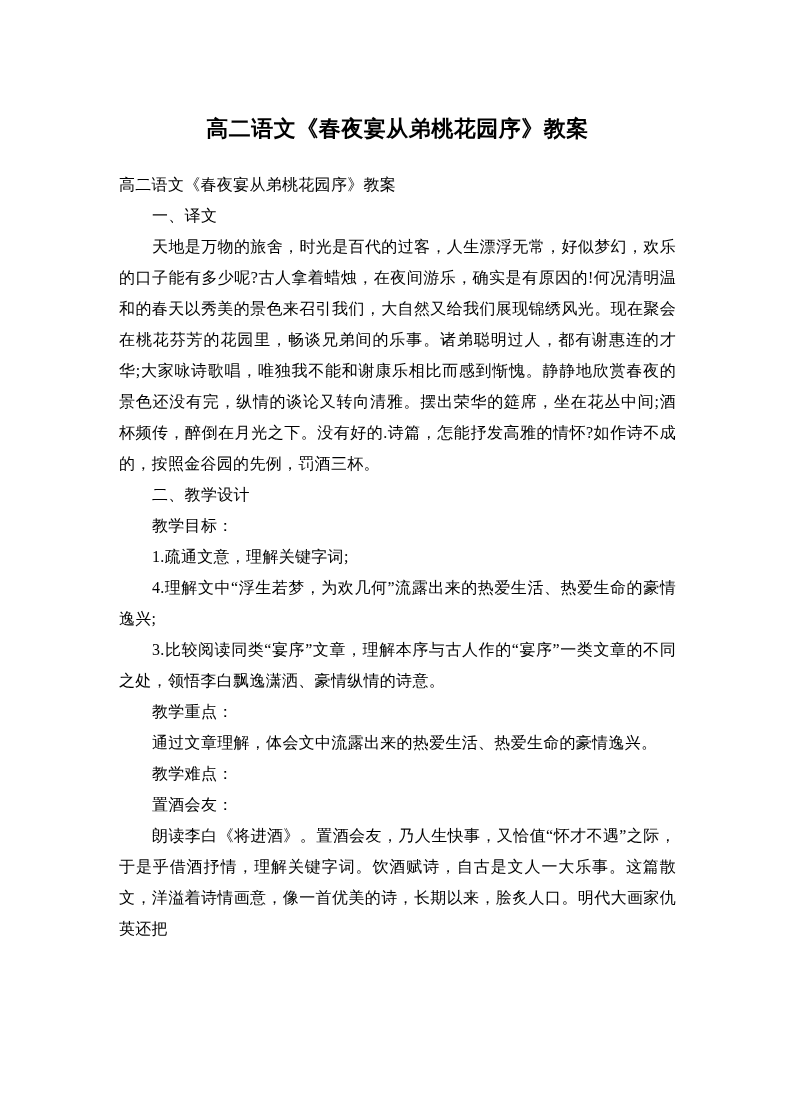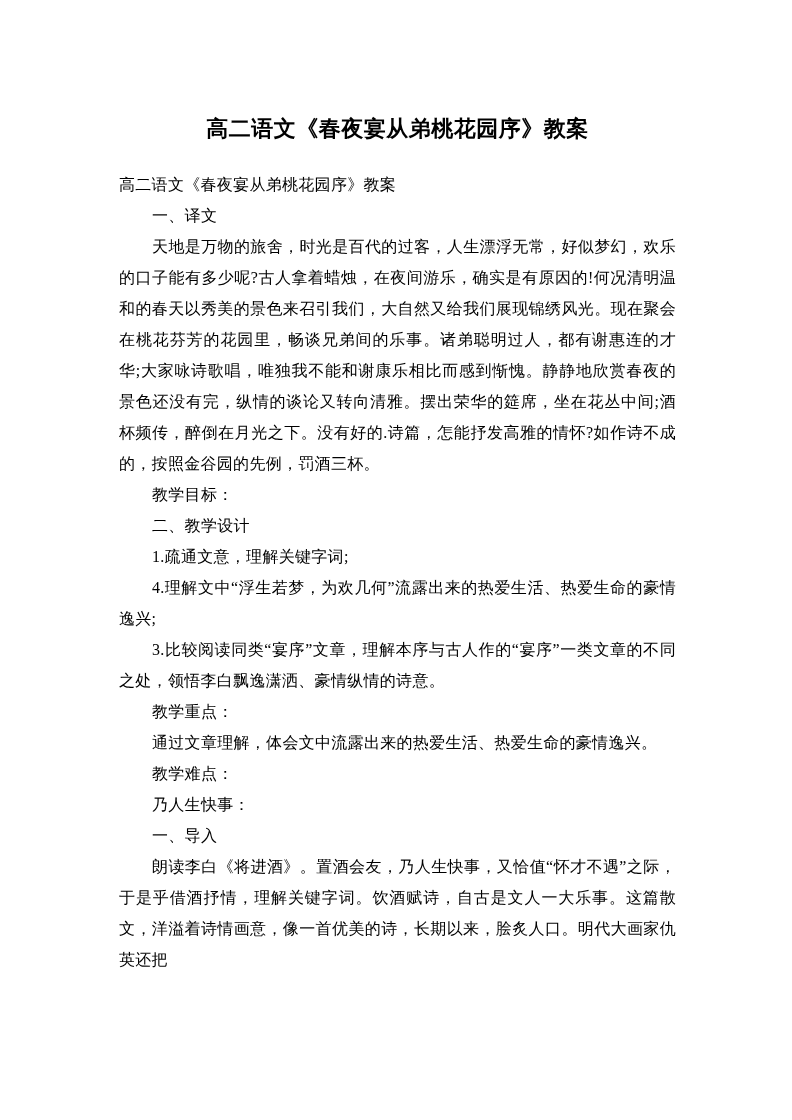--- a/index.html
+++ b/index.html
@@ -45,25 +45,24 @@
 </style>
 </head>
 <body>
 
 <div class="page">
   <div class="content">
     <h1 class="doc-title">高二语文《春夜宴从弟桃花园序》教案</h1>
     <p class="para">高二语文《春夜宴从弟桃花园序》教案</p>
     <p class="para indent">一、译文</p>
     <p class="para indent">天地是万物的旅舍，时光是百代的过客，人生漂浮无常，好似梦幻，欢乐的口子能有多少呢?古人拿着蜡烛，在夜间游乐，确实是有原因的!何况清明温和的春天以秀美的景色来召引我们，大自然又给我们展现锦绣风光。现在聚会在桃花芬芳的花园里，畅谈兄弟间的乐事。诸弟聪明过人，都有谢惠连的才华;大家咏诗歌唱，唯独我不能和谢康乐相比而感到惭愧。静静地欣赏春夜的景色还没有完，纵情的谈论又转向清雅。摆出荣华的筵席，坐在花丛中间;酒杯频传，醉倒在月光之下。没有好的.诗篇，怎能抒发高雅的情怀?如作诗不成的，按照金谷园的先例，罚酒三杯。</p>
+    <p class="para indent">二、教学设计</p>
     <p class="para indent">教学目标：</p>
-    <p class="para indent">二、教学设计</p>
     <p class="para indent">1.疏通文意，理解关键字词;</p>
     <p class="para indent">4.理解文中“浮生若梦，为欢几何”流露出来的热爱生活、热爱生命的豪情逸兴;</p>
     <p class="para indent">3.比较阅读同类“宴序”文章，理解本序与古人作的“宴序”一类文章的不同之处，领悟李白飘逸潇洒、豪情纵情的诗意。</p>
     <p class="para indent">教学重点：</p>
     <p class="para indent">通过文章理解，体会文中流露出来的热爱生活、热爱生命的豪情逸兴。</p>
     <p class="para indent">教学难点：</p>
-    <p class="para indent">乃人生快事：</p>
-    <p class="para indent">一、导入</p>
+    <p class="para indent">置酒会友：</p>
     <p class="para indent">朗读李白《将进酒》。置酒会友，乃人生快事，又恰值“怀才不遇”之际，于是乎借酒抒情，理解关键字词。饮酒赋诗，自古是文人一大乐事。这篇散文，洋溢着诗情画意，像一首优美的诗，长期以来，脍炙人口。明代大画家仇英还把</p>
   </div>
 </div>
 
 </body></html>

